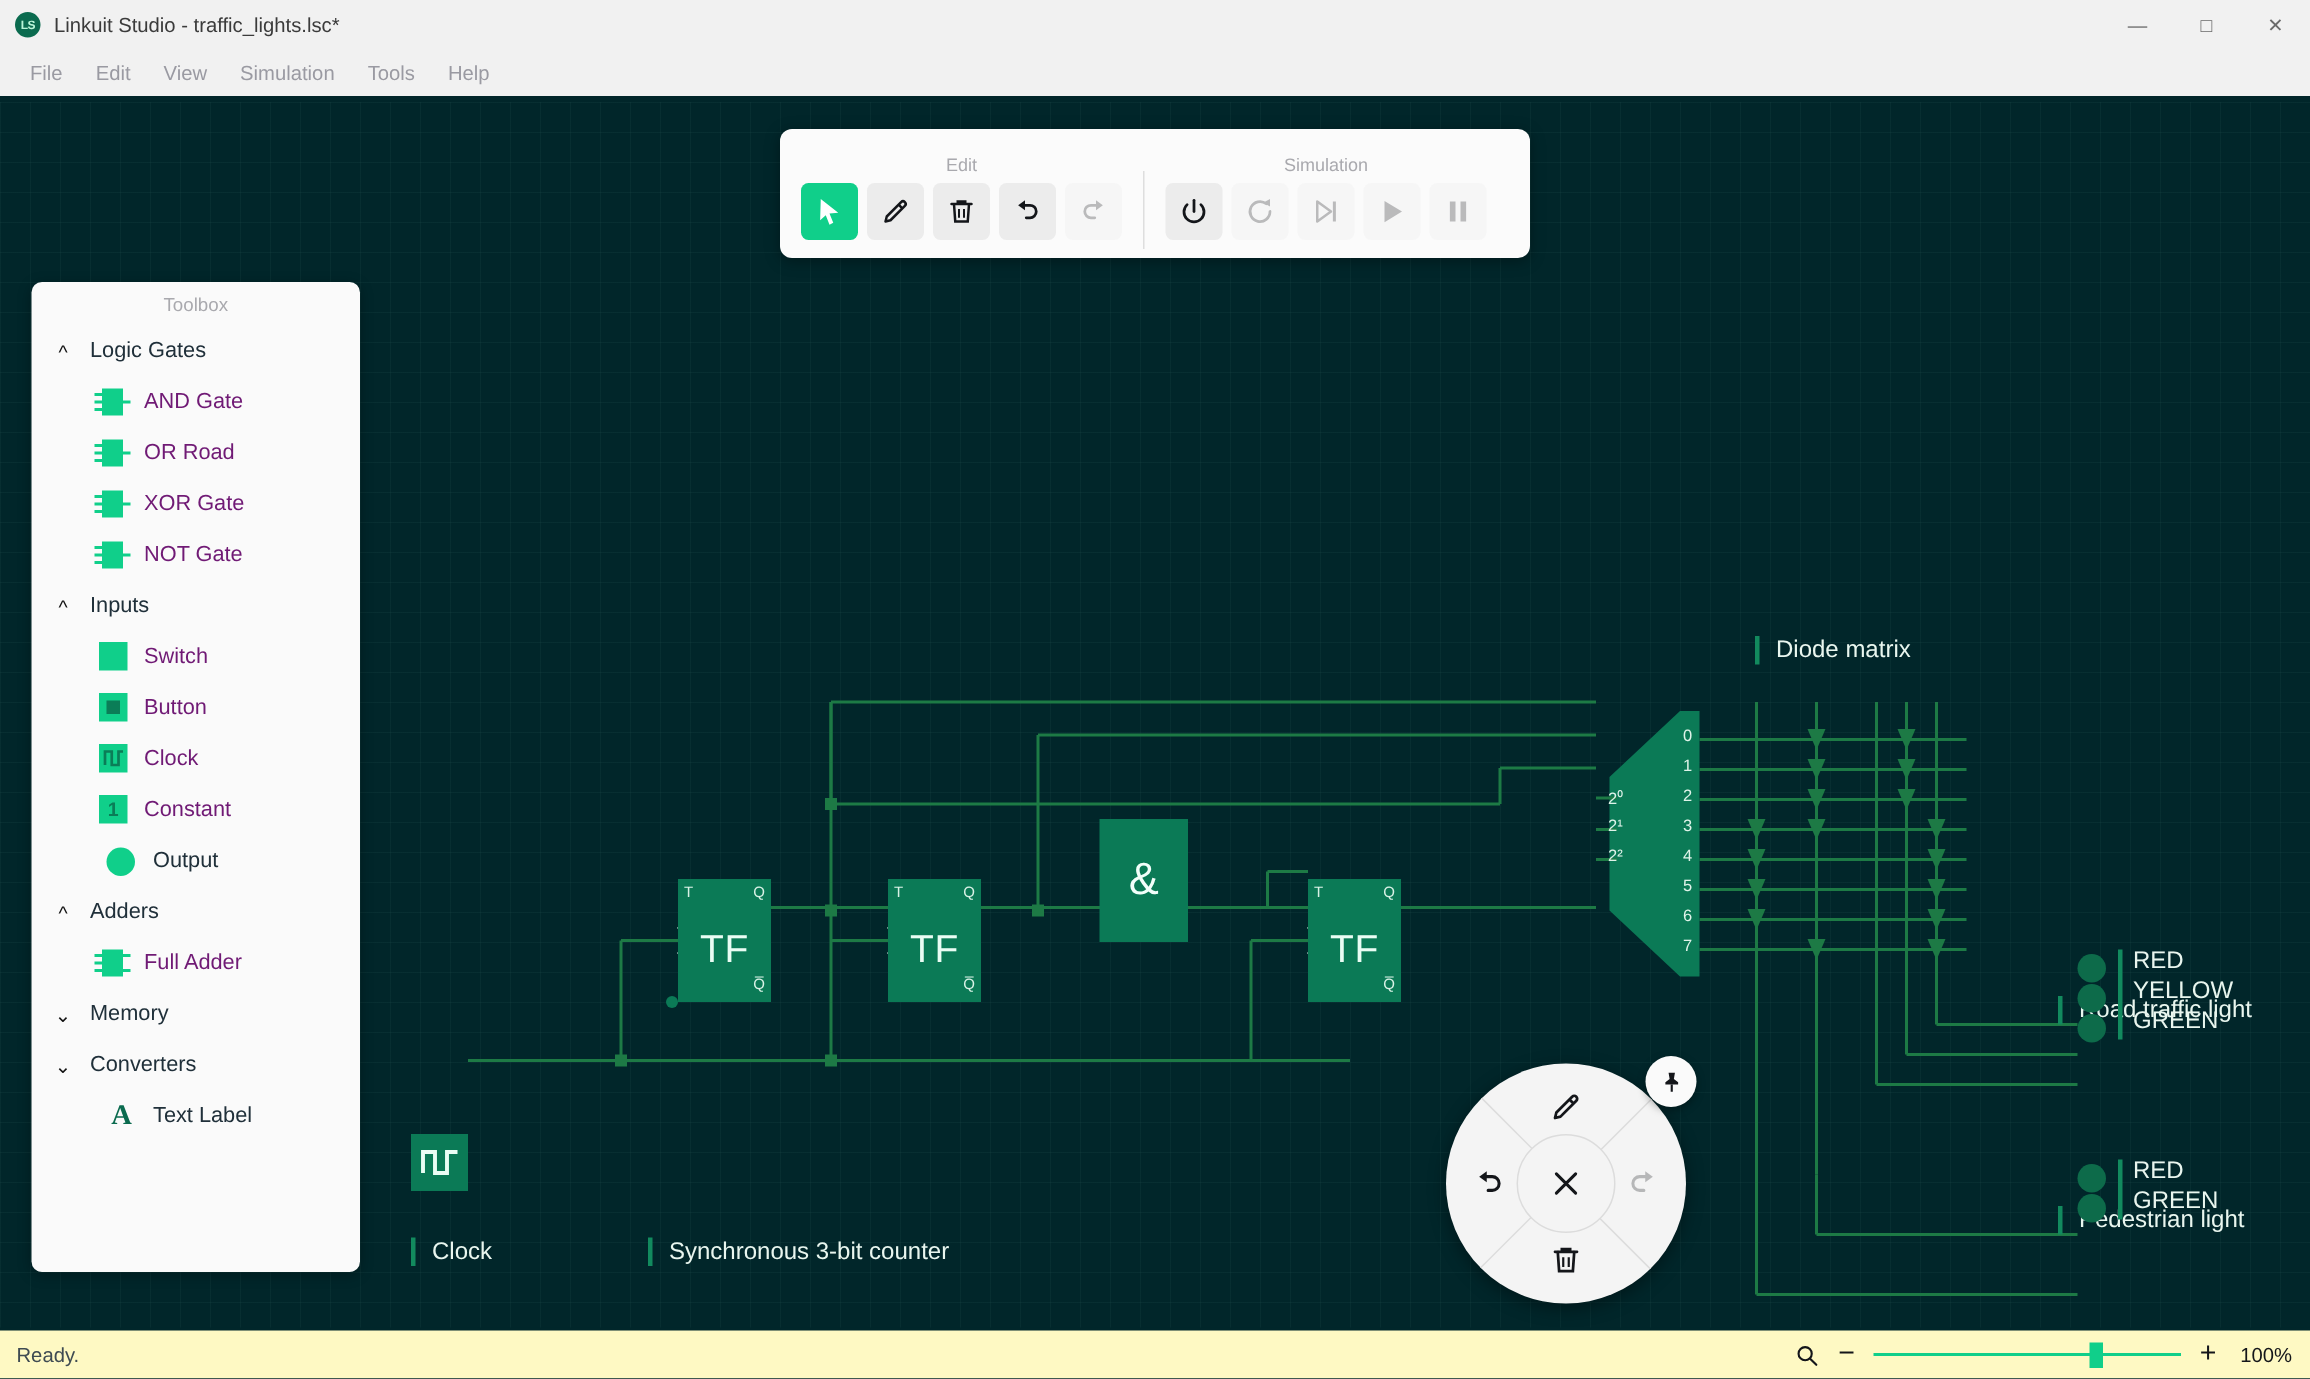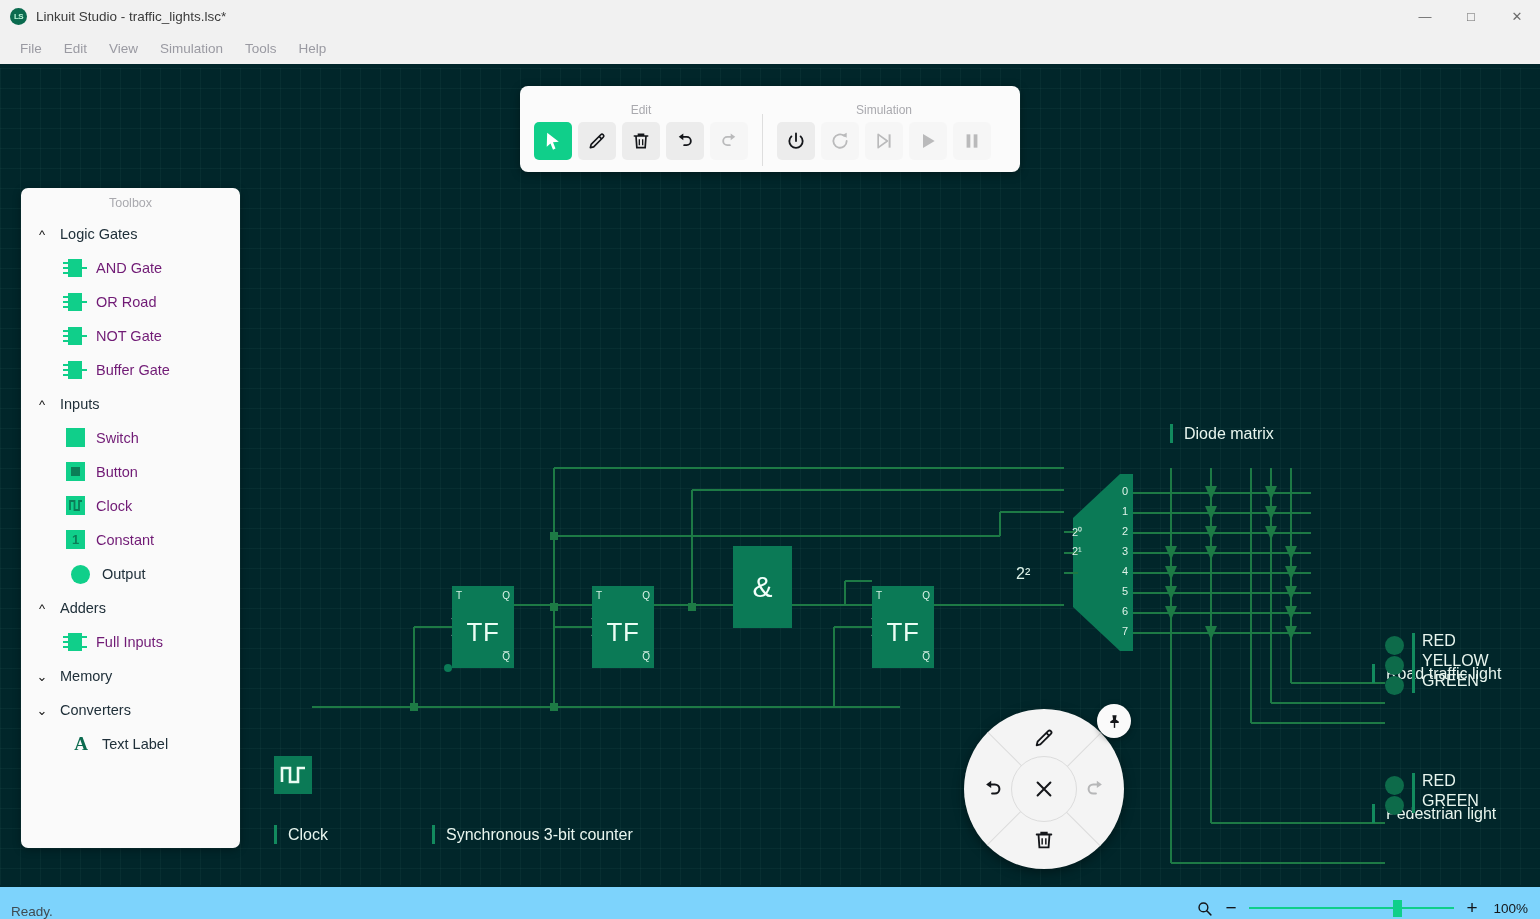--- a/index.html
+++ b/index.html
@@ -131,21 +131,21 @@
   }
   #rad-pin {
     position: absolute; left: 133px; top: -5px; width: 34px; height: 34px; border-radius: 50%;
     background: #fafafa; box-shadow: 0 2px 6px rgba(0,0,0,.35);
     display: flex; align-items: center; justify-content: center;
   }
 
   
   #statusbar {
     position: absolute; left: 0; top: 887px; width: 1540px; height: 32px;
-    background: #7dd3fc; display: flex; align-items: flex-end;
+    background: #fef9c3; display: flex; align-items: center;
   }
   #status-text { font-size: 13.5px; color: #3f4b52; margin-left: 11px; }
   #zoomctl { position: absolute; right: 12px; display: flex; align-items: center; gap: 11px; }
   #zoomctl .zic { color: #14161a; display: flex; align-items: center; }
   #zoom-minus, #zoom-plus { font-size: 19px; color: #14161a; width: 14px; text-align: center; }
   #zoom-slider { position: relative; width: 205px; height: 16px; display: flex; align-items: center; }
   #zoom-track { width: 205px; height: 2px; background: #10cf8a; }
   #zoom-thumb { position: absolute; left: 144px; top: 0; width: 9px; height: 17px; background: #10cf8a; }
   #zoom-pct { font-size: 13.5px; color: #14161a; width: 38px; text-align: right; }
 </style>
@@ -273,21 +273,21 @@
       <g fill="none" stroke="#cfeede" stroke-width="2">
         <polyline points="452,550 462,559 452,568"></polyline>
         <polyline points="592,550 602,559 592,568"></polyline>
         <polyline points="872,550 882,559 872,568"></polyline>
       </g>
       <circle cx="448" cy="600" r="4" fill="#0b7a56"></circle>
     </svg>
 
     <div style="position:absolute;left:1072px;top:456px;color:#dff3e9;font-size:11px;">2⁰</div>
     <div style="position:absolute;left:1072px;top:477px;color:#dff3e9;font-size:11px;">2¹</div>
-    <div style="position:absolute;left:1016px;top:497px;color:#dff3e9;font-size:16px;">2²</div>
+    <div style="position:absolute;left:1072px;top:497px;color:#dff3e9;font-size:11px;">2²</div>
     <div style="position:absolute;left:1122px;top:417px;color:#dff3e9;font-size:11px;">0</div>
     <div style="position:absolute;left:1122px;top:437px;color:#dff3e9;font-size:11px;">1</div>
     <div style="position:absolute;left:1122px;top:457px;color:#dff3e9;font-size:11px;">2</div>
     <div style="position:absolute;left:1122px;top:477px;color:#dff3e9;font-size:11px;">3</div>
     <div style="position:absolute;left:1122px;top:497px;color:#dff3e9;font-size:11px;">4</div>
     <div style="position:absolute;left:1122px;top:517px;color:#dff3e9;font-size:11px;">5</div>
     <div style="position:absolute;left:1122px;top:537px;color:#dff3e9;font-size:11px;">6</div>
     <div style="position:absolute;left:1122px;top:557px;color:#dff3e9;font-size:11px;">7</div>
 
     <div class="comp" style="left:452px;top:518px;width:62px;height:82px;">
@@ -500,31 +500,31 @@
       <span class="lbl">OR Road</span>
     </div>
     <div class="tbx-row tbx-child">
       <span class="ico">
           <i class="pin-l p1"></i>
           <i class="pin-l p2"></i>
           <i class="pin-l p3"></i>
           <i class="body"></i>
           <i class="pin-r p2"></i>
         </span>
-      <span class="lbl">NOT Gate</span>
+      <span class="lbl">XOR Gate</span>
     </div>
     <div class="tbx-row tbx-child">
       <span class="ico">
           <i class="pin-l p1"></i>
           <i class="pin-l p2"></i>
           <i class="pin-l p3"></i>
           <i class="body"></i>
           <i class="pin-r p2"></i>
         </span>
-      <span class="lbl">Buffer Gate</span>
+      <span class="lbl">NOT Gate</span>
     </div>
 
     <div class="tbx-row tbx-group">
       <span class="caret">^</span>
       <span class="lbl">Inputs</span>
     </div>
     <div class="tbx-row tbx-child">
       <span class="ico-sq">
           <i class="sq"></i>
         </span>
@@ -567,21 +567,21 @@
     </div>
     <div class="tbx-row tbx-child">
       <span class="ico">
           <i class="pin-l p1"></i>
           <i class="pin-l p2"></i>
           <i class="pin-l p3"></i>
           <i class="body"></i>
           <i class="pin-r p1"></i>
           <i class="pin-r p3"></i>
         </span>
-      <span class="lbl">Full Inputs</span>
+      <span class="lbl">Full Adder</span>
     </div>
 
     <div class="tbx-row tbx-group">
       <span class="caret">⌄</span>
       <span class="lbl">Memory</span>
     </div>
     <div class="tbx-row tbx-group">
       <span class="caret">⌄</span>
       <span class="lbl">Converters</span>
     </div>

